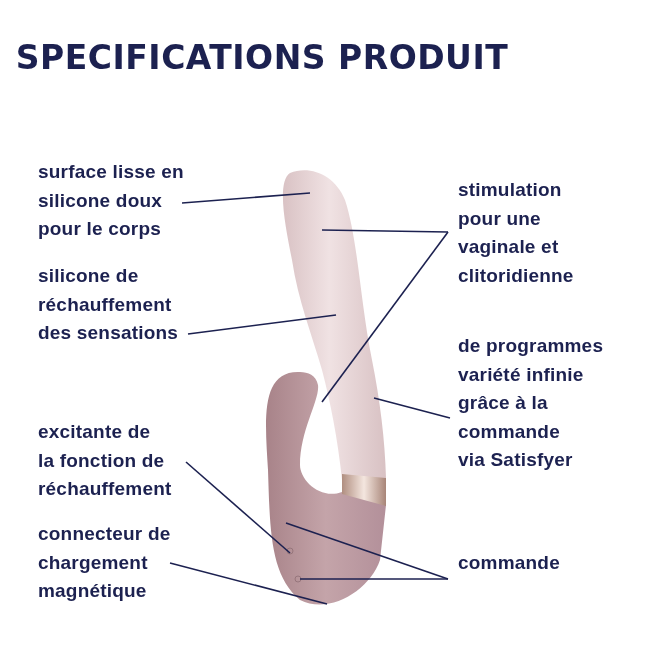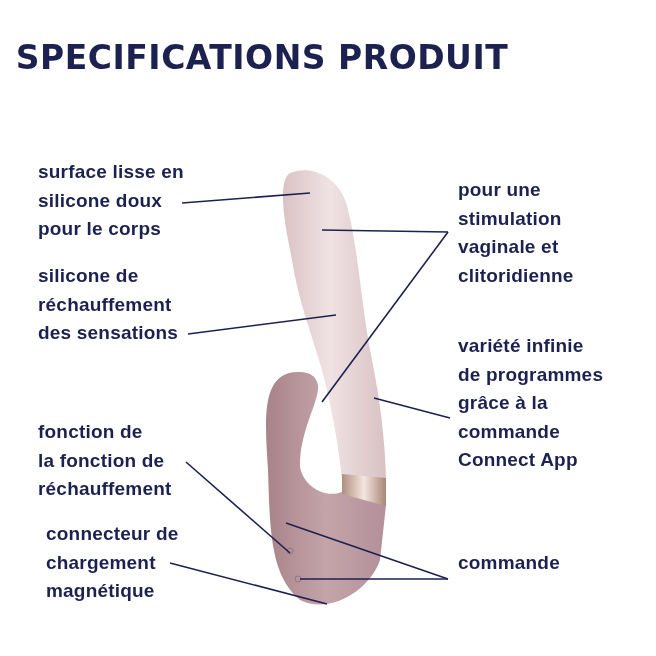--- a/index.html
+++ b/index.html
@@ -65,41 +65,41 @@
   <span>pour le corps</span>
 </div>
 
 <div class="label" style="left:38px; top:262px;">
   <span>silicone de</span>
   <span>réchauffement</span>
   <span>des sensations</span>
 </div>
 
 <div class="label" style="left:38px; top:418px;">
-  <span>fonction de</span>
+  <span>excitante de</span>
   <span>la fonction de</span>
   <span>réchauffement</span>
 </div>
 
-<div class="label" style="left:38px; top:520px;margin-left:8px;">
+<div class="label" style="left:38px; top:520px;">
   <span>connecteur de</span>
   <span>chargement</span>
   <span>magnétique</span>
 </div>
 
 <div class="label" style="left:458px; top:176px;">
+  <span>stimulation</span>
   <span>pour une</span>
-  <span>stimulation</span>
   <span>vaginale et</span>
   <span>clitoridienne</span>
 </div>
 
 <div class="label" style="left:458px; top:332px;">
+  <span>de programmes</span>
   <span>variété infinie</span>
-  <span>de programmes</span>
   <span>grâce à la</span>
   <span>commande</span>
-  <span>Connect App</span>
+  <span>via Satisfyer</span>
 </div>
 
 <div class="label" style="left:458px; top:549px;">
   <span>commande</span>
 </div>
 
 </body></html>

